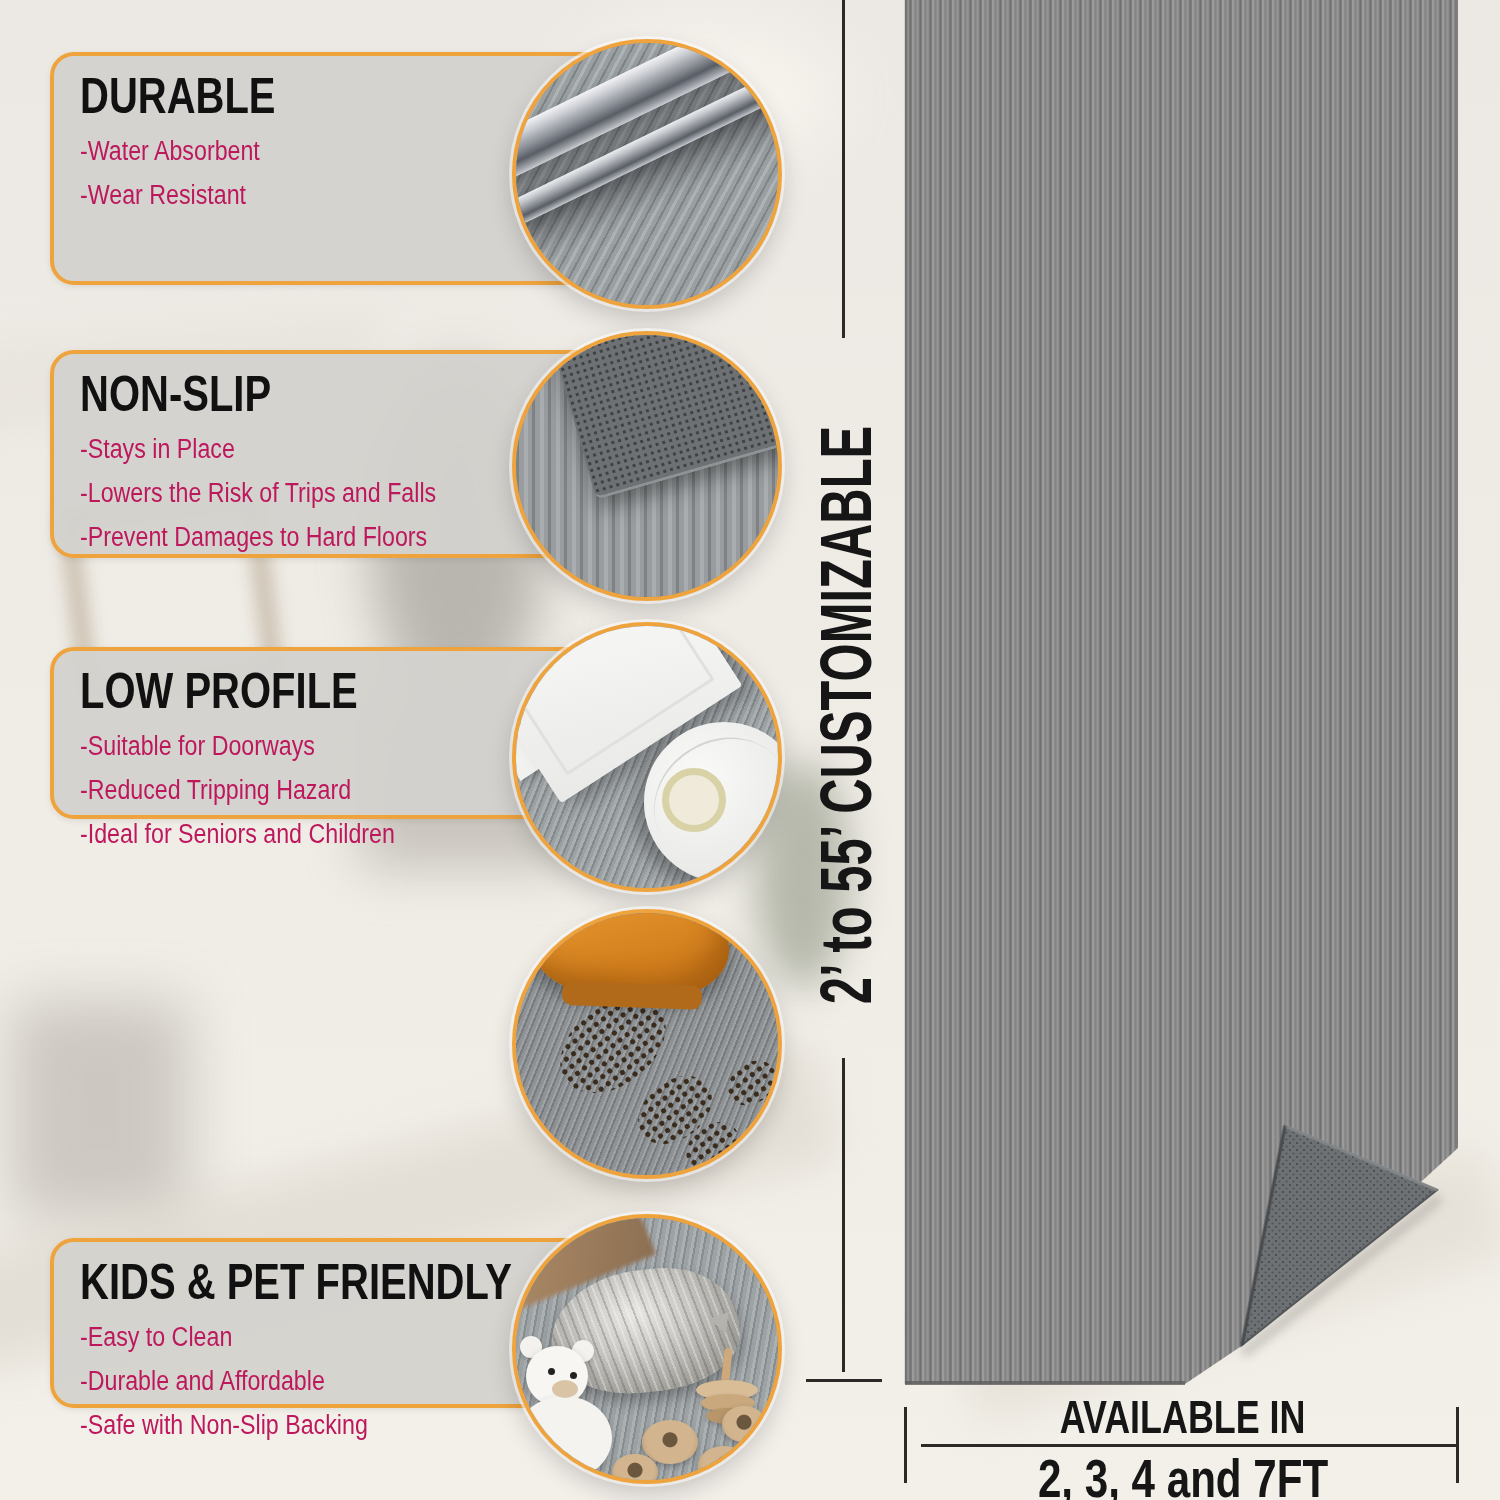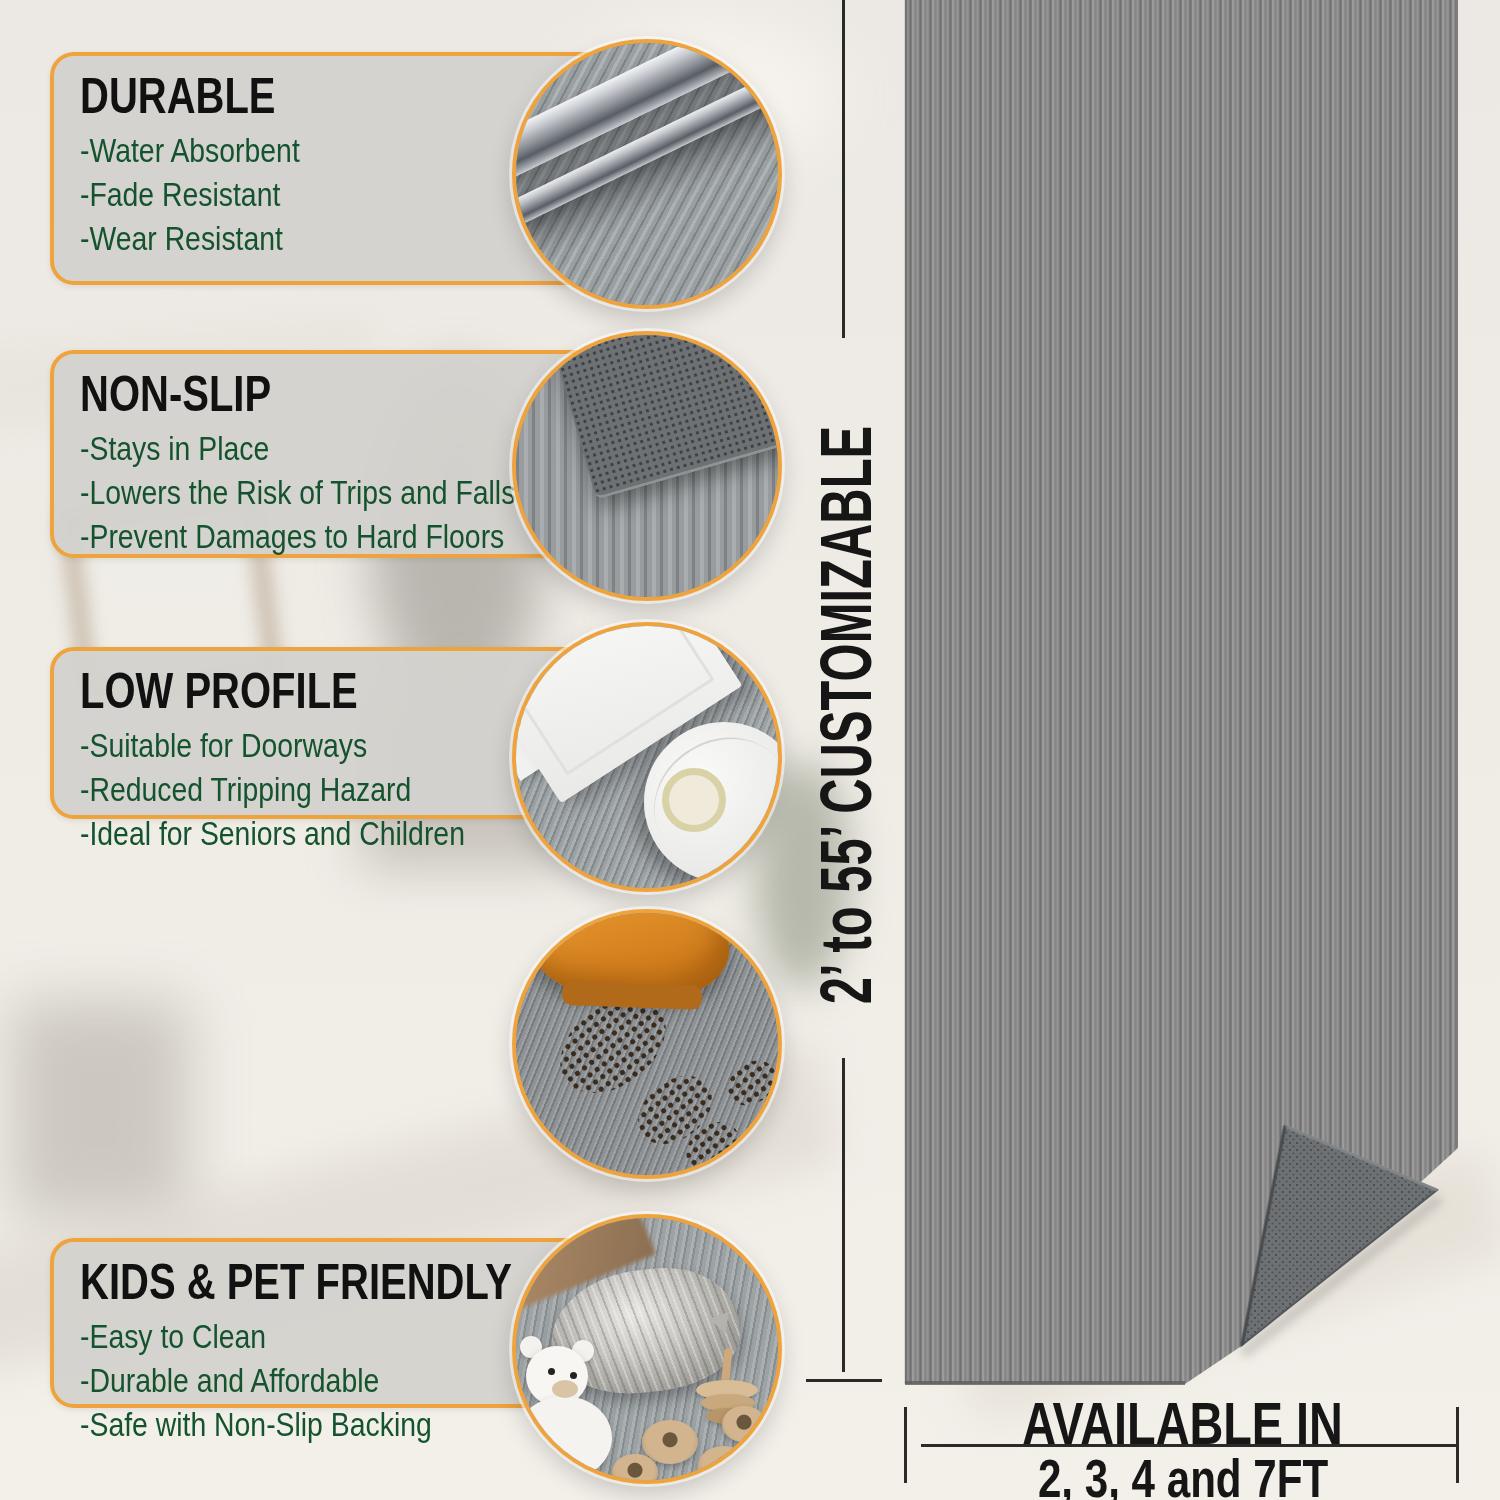--- a/index.html
+++ b/index.html
@@ -46,33 +46,33 @@
   .vcap.left{left:904px;}
   .vcap.right{left:1456px;}
   .vlabel{
     position:absolute;left:846px;top:715px;z-index:2;white-space:nowrap;
     font-weight:700;font-size:72px;letter-spacing:0px;color:#161616;
     transform:translate(-50%,-50%) rotate(-90deg) scaleX(0.68);
   }
   .avail{position:absolute;left:905px;width:556px;text-align:center;z-index:2;
     font-weight:700;color:#161616;line-height:1;}
   .avail .condT{display:inline-block;transform:scaleX(0.78);transform-origin:50% 50%;}
-  .avail.l1{top:1394px;font-size:60px;text-decoration:underline;}
+  .avail.l1{top:1394px;font-size:46px;text-decoration:underline;}
   .avail.l2{top:1451px;font-size:54px;}
   
   .panel{
     position:absolute;left:50px;width:660px;z-index:3;box-sizing:border-box;
     background:rgba(211,210,206,0.95);
     border:4px solid var(--orange);border-radius:24px;
     padding:10px 24px 0 26px;
     box-shadow:0 2px 6px rgba(0,0,0,.08);
   }
   .ptitle{margin:4px 0 6px 0;font-size:50px;line-height:1.05;font-weight:700;color:#111;white-space:nowrap;}
   .condT{display:inline-block;transform:scaleX(0.8);transform-origin:0 50%;}
-  .bullet{font-size:33px;line-height:44px;color:#14532d;white-space:nowrap;}
+  .bullet{font-size:27px;line-height:44px;color:#be185d;white-space:nowrap;}
   .condB{display:inline-block;transform:scaleX(0.86);transform-origin:0 50%;font-weight:400;}
   
   .circle{
     position:absolute;left:512px;width:262px;height:262px;border-radius:50%;
     border:4px solid var(--orange);overflow:hidden;z-index:4;background:#9aa0a3;
     box-shadow:0 0 0 3px rgba(255,255,255,.55),0 10px 24px rgba(0,0,0,.18),inset 0 0 46px rgba(0,0,0,.16);
   }
   .circle>div{position:absolute;}
   
   .c1-mat{inset:0;background:repeating-linear-gradient(118deg,#7f8486 0 2px,#9aa0a2 2px 6px,#aeb3b5 6px 9px,#9aa0a2 9px 13px);}
@@ -206,21 +206,20 @@
 
   <div class="vcap left"></div>
   <div class="vcap right"></div>
   <div class="hline"></div>
   <div class="avail l1"><span class="condT">AVAILABLE IN</span></div>
   <div class="avail l2"><span class="condT">2, 3, 4 and 7FT</span></div>
 
   <section class="panel" style="top:52px;height:233px">
     <h2 class="ptitle"><span class="condT">DURABLE</span></h2>
     <div class="bullet"><span class="condB">-Water Absorbent</span></div>
-    <div class="bullet"><span class="condB">-Fade Resistant</span></div>
     <div class="bullet"><span class="condB">-Wear Resistant</span></div>
   </section>
 
   <section class="panel" style="top:350px;height:208px">
     <h2 class="ptitle"><span class="condT">NON-SLIP</span></h2>
     <div class="bullet"><span class="condB">-Stays in Place</span></div>
     <div class="bullet"><span class="condB">-Lowers the Risk of Trips and Falls</span></div>
     <div class="bullet"><span class="condB">-Prevent Damages to Hard Floors</span></div>
   </section>
 

